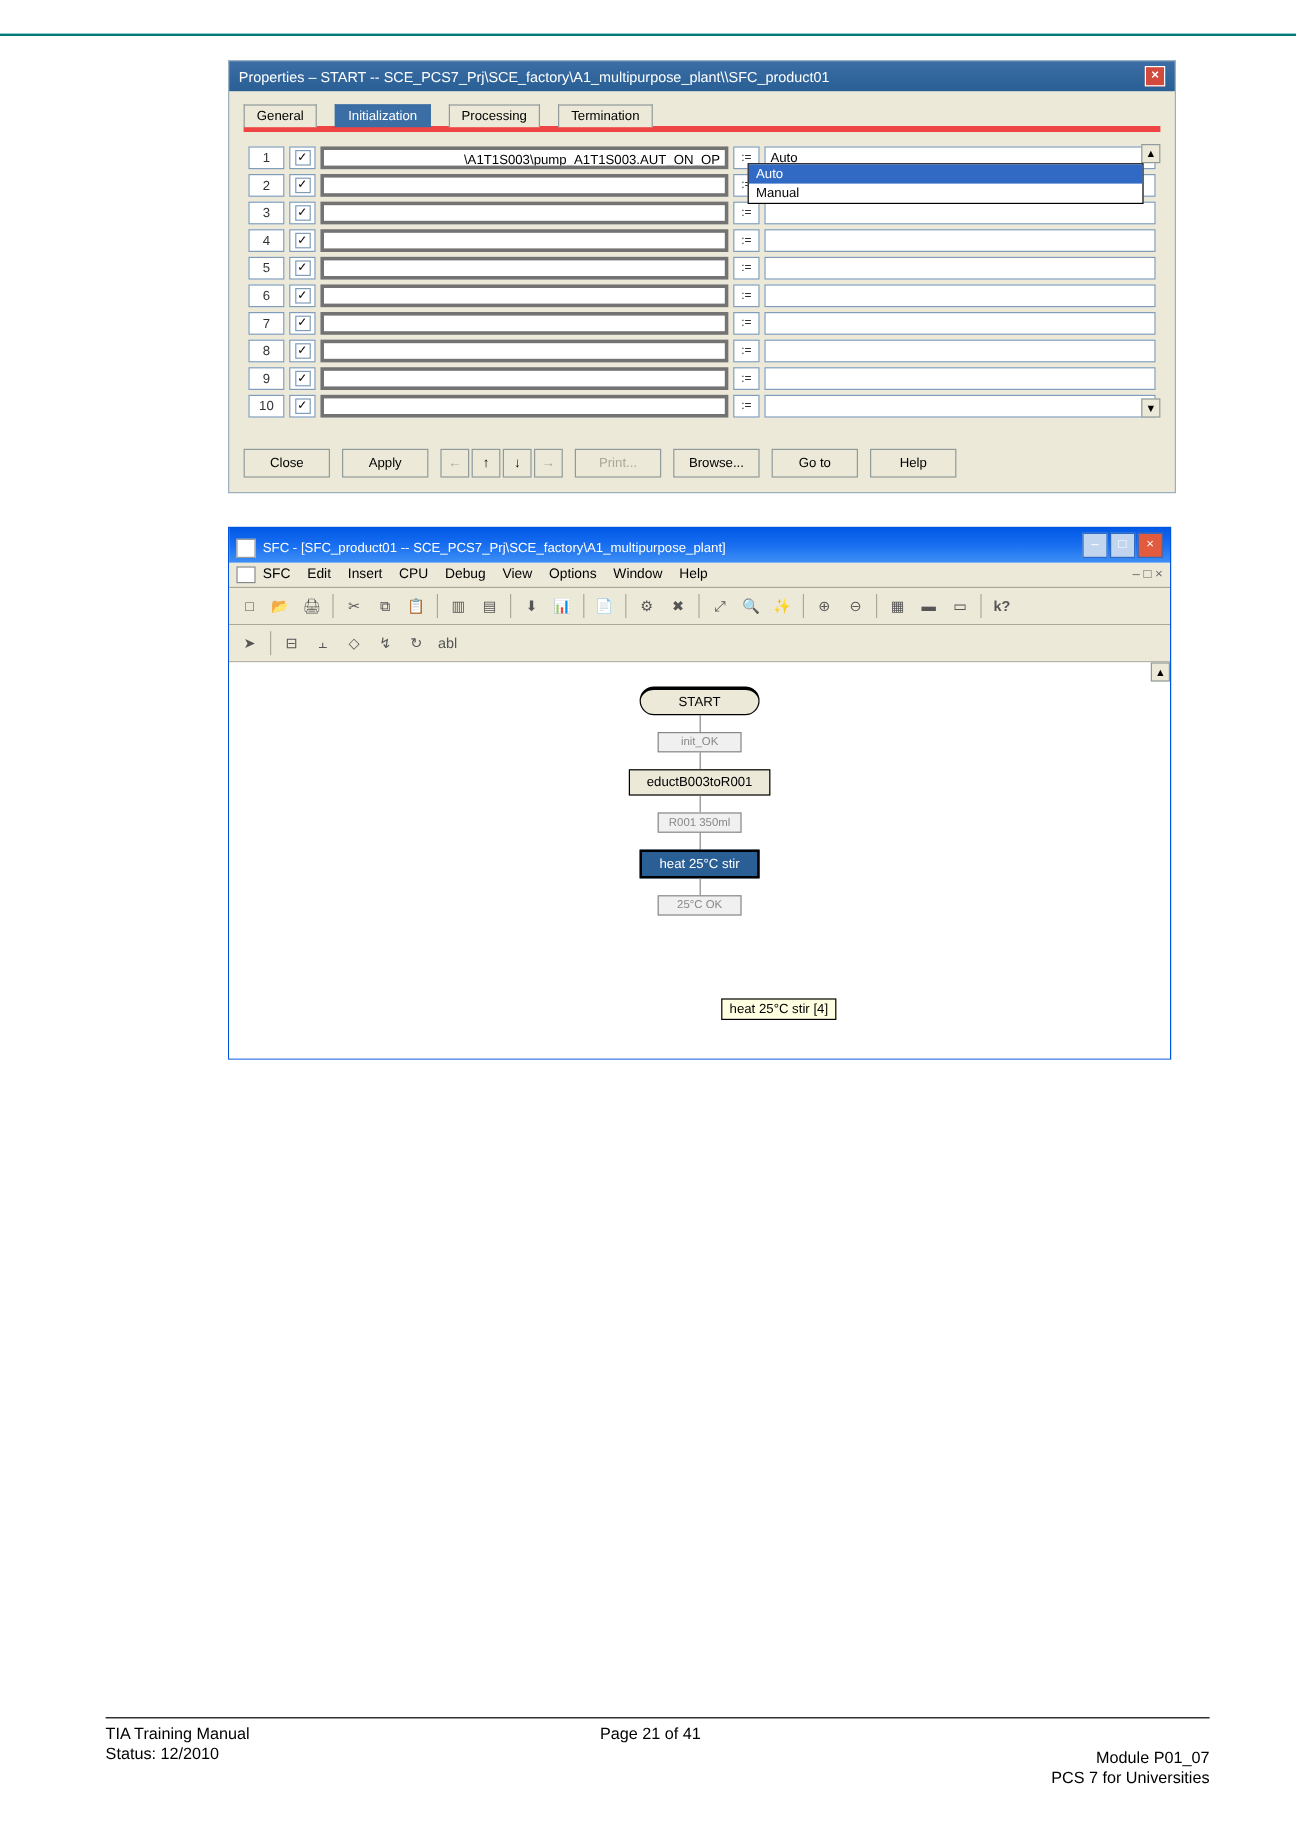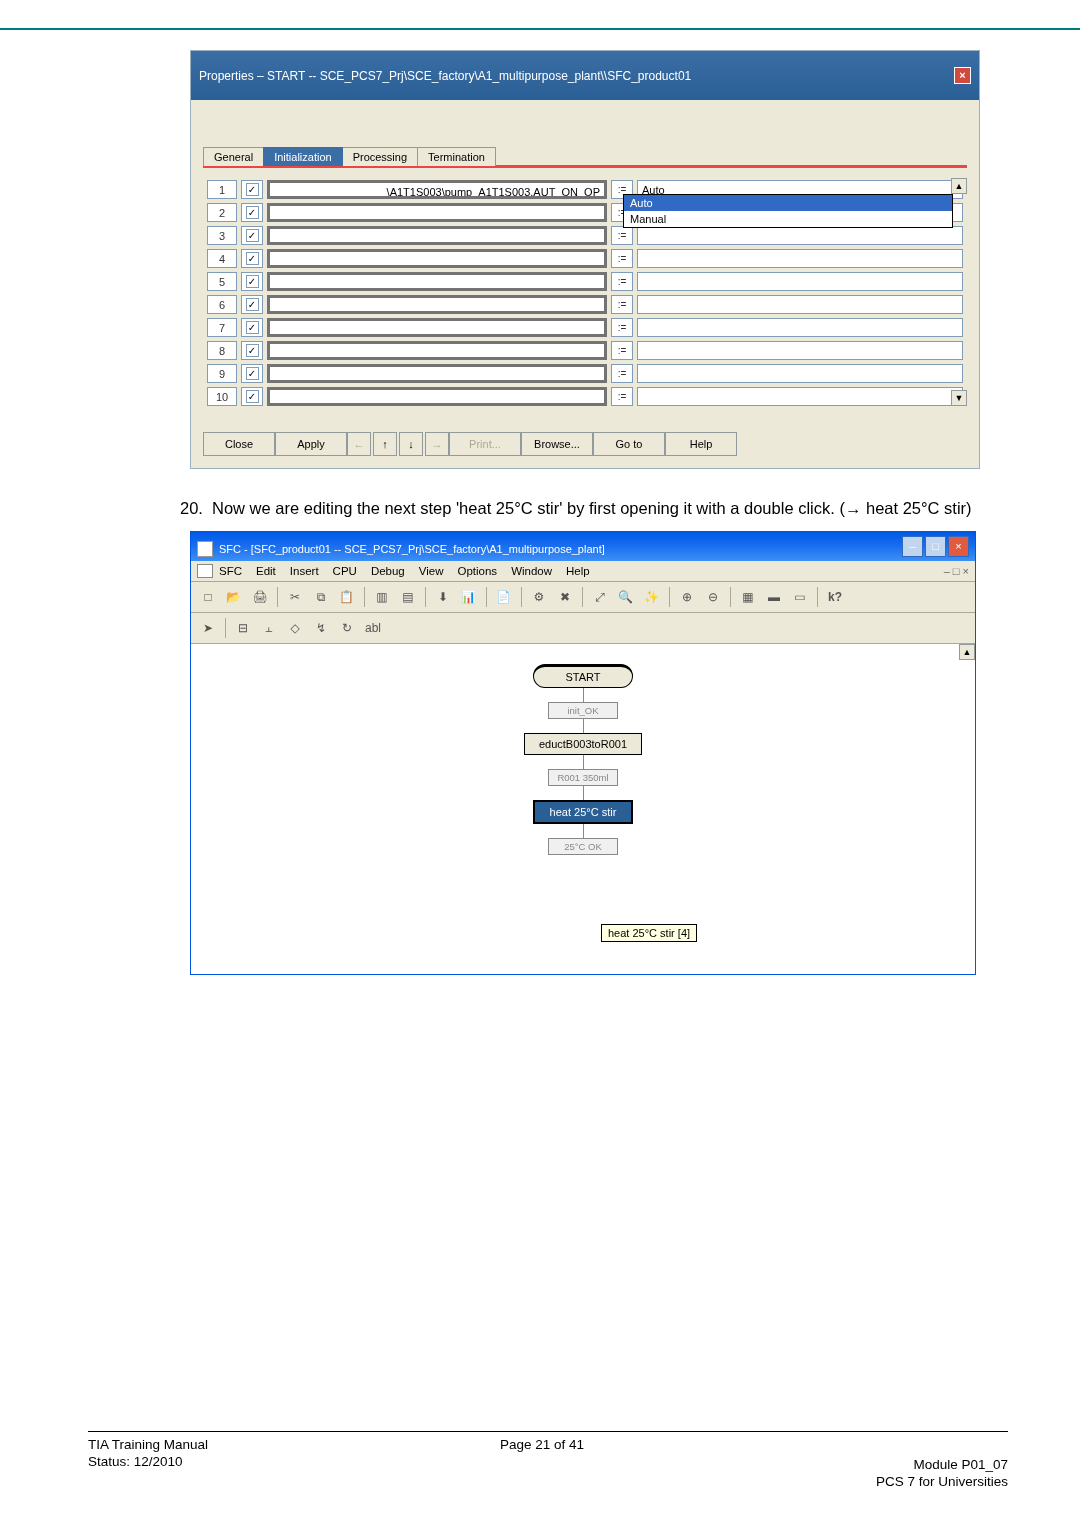--- a/index.html
+++ b/index.html
@@ -33,39 +33,38 @@
     width: 790px;
     margin: 6px 0 28px 10px;
     border: 1px solid #9bb0bf;
     background: #ece9d8;
     font-family: Tahoma, Verdana, sans-serif;
     font-size: 11px;
   }
   .dlg-title {
     background: linear-gradient(#3a6ea5,#2a5f95);
     color: #fff;
-    padding: 16px 8px;
+    padding: 4px 8px;
     font-size: 12px;
     display: flex;
     justify-content: space-between;
     align-items: center;
   }
   .dlg-close {
     width: 17px; height: 17px;
     background: #d24a3d; color: #fff;
     text-align: center; line-height: 15px;
     border: 1px solid #fff; font-weight: bold;
     font-size: 11px;
   }
   .dlg-body { padding: 10px 12px 12px; }
   .tabs-row {
     display: flex;
-    border-bottom: 3px solid #ef4444;
-    gap: 0;
-    margin-top: 36px;
+    border-bottom: 5px solid #ef4444;
+    gap: 16px;
   }
   .tab {
     padding: 3px 10px;
     background: #ece9d8;
     border: 1px solid #919b9c;
     border-bottom: none;
     margin-right: -1px;
     font-size: 11px;
     position: relative;
     top: 1px;
@@ -141,20 +140,21 @@
     text-align: center; line-height: 14px;
     font-size: 9px;
   }
   .scroll-up { top: 10px; }
   .scroll-down { bottom: 6px; }
 
   .dlg-buttons {
     padding: 8px 12px 12px;
     display: flex;
     align-items: center;
+    gap: 10px;
   }
   .btn {
     min-width: 72px; height: 24px;
     background: #ece9d8;
     border: 1px solid #919b9c;
     font-size: 11px;
     display: flex; align-items: center; justify-content: center;
     padding: 0 10px;
   }
   .btn.disabled { color: #aca899; }
@@ -390,24 +390,20 @@
         <div class="btn">↓</div>
         <div class="btn disabled">→</div>
       </div>
       <div class="btn disabled">Print...</div>
       <div class="btn">Browse...</div>
       <div class="btn">Go to</div>
       <div class="btn">Help</div>
     </div>
   </div>
 
-  <div class="step">
-    <div class="step-num">20.</div>
-    <div class="step-text">Now we are editing the next step 'heat 25°C stir' by first opening it with a double click. (→ heat 25°C stir)</div>
-  </div>
 
   <div class="sfcwin">
     <div class="sfc-title">
       <div class="win-title-left">
         <span class="win-title-icon"></span>
         <span>SFC - [SFC_product01 -- SCE_PCS7_Prj\SCE_factory\A1_multipurpose_plant]</span>
       </div>
       <div class="win-controls">
         <span>–</span>
         <span>□</span>

